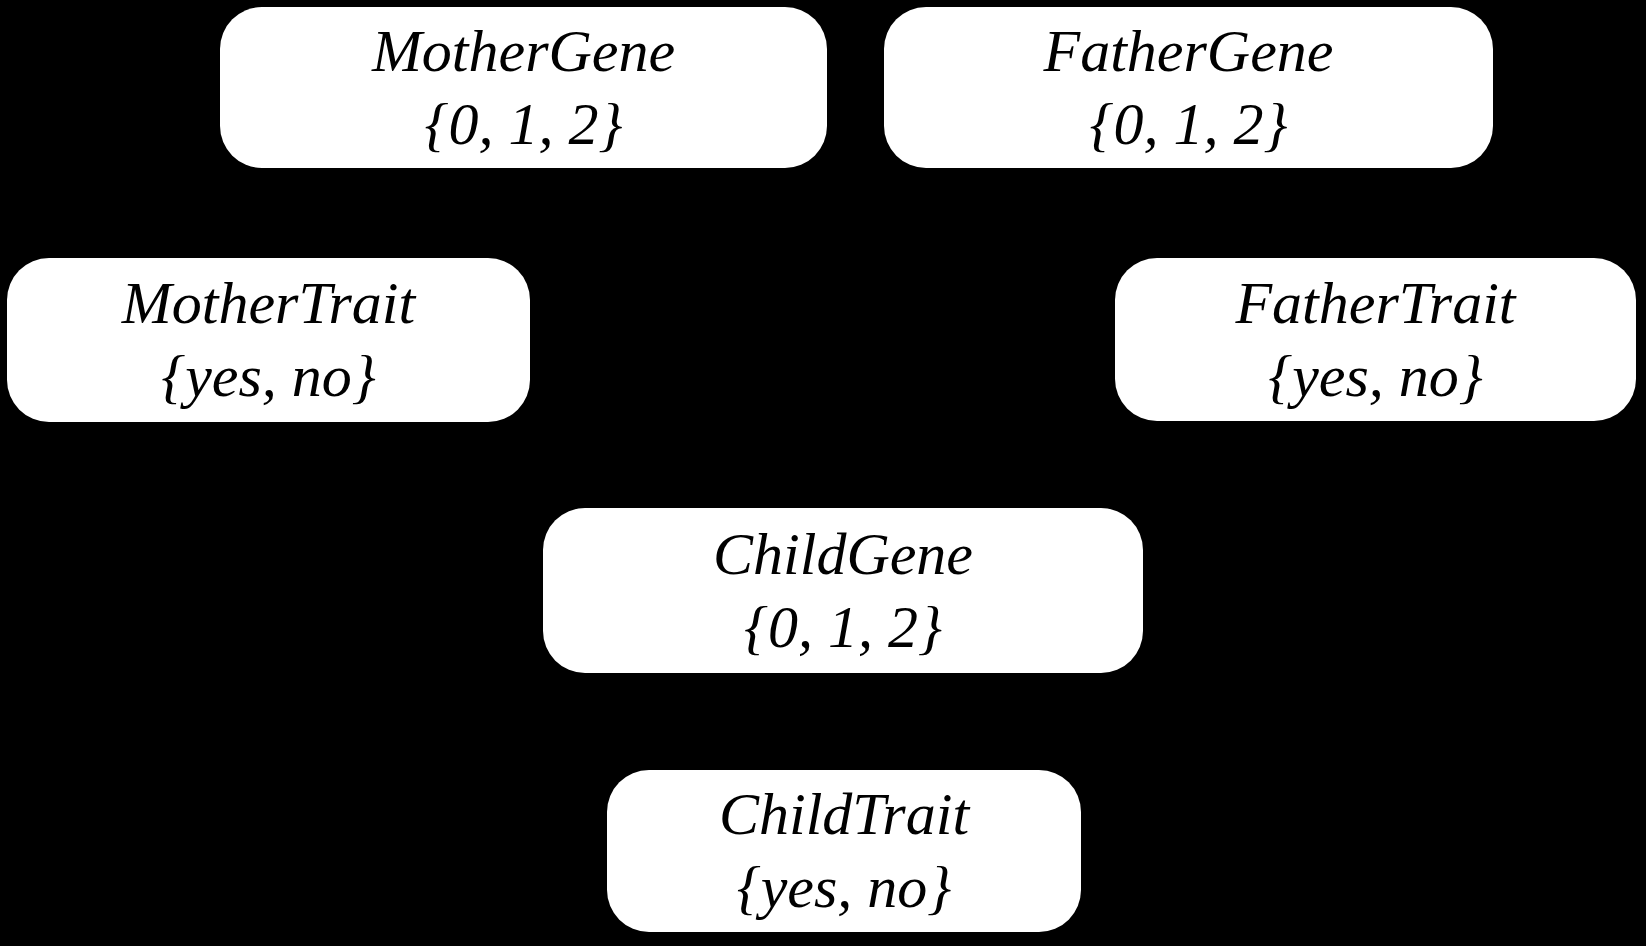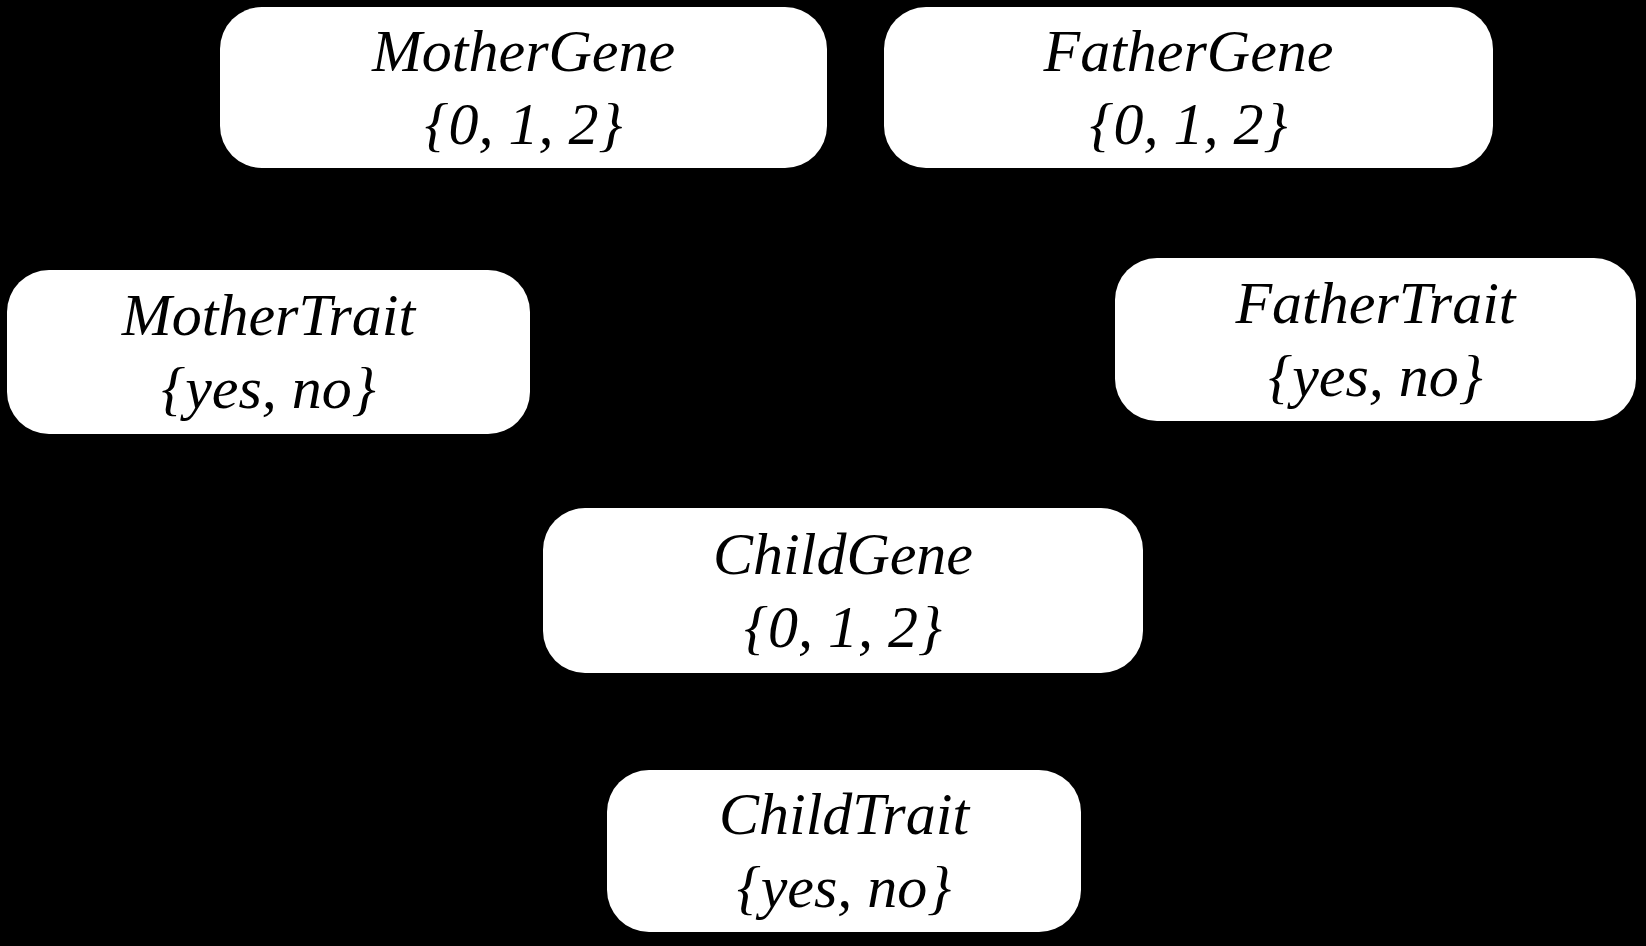--- a/index.html
+++ b/index.html
@@ -29,21 +29,21 @@
     justify-content: center;
     text-align: center;
     white-space: nowrap;
   }
   .node .node-label,
   .node .node-domain {
     display: block;
   }
   #node-mother-gene  { left: 220px;  top: 7px;   width: 607px; height: 161px; }
   #node-father-gene  { left: 884px;  top: 7px;   width: 609px; height: 161px; }
-  #node-mother-trait { left: 7px;    top: 270px; width: 523px; height: 164px; }
+  #node-mother-trait { left: 7px;    top: 258px; width: 523px; height: 164px; }
   #node-father-trait { left: 1115px; top: 258px; width: 521px; height: 163px; }
   #node-child-gene   { left: 543px;  top: 508px; width: 600px; height: 165px; }
   #node-child-trait  { left: 607px;  top: 770px; width: 474px; height: 162px; }
 </style>
 </head>
 <body>
 
 <div class="canvas">
 
   <div class="node" id="node-mother-gene">

